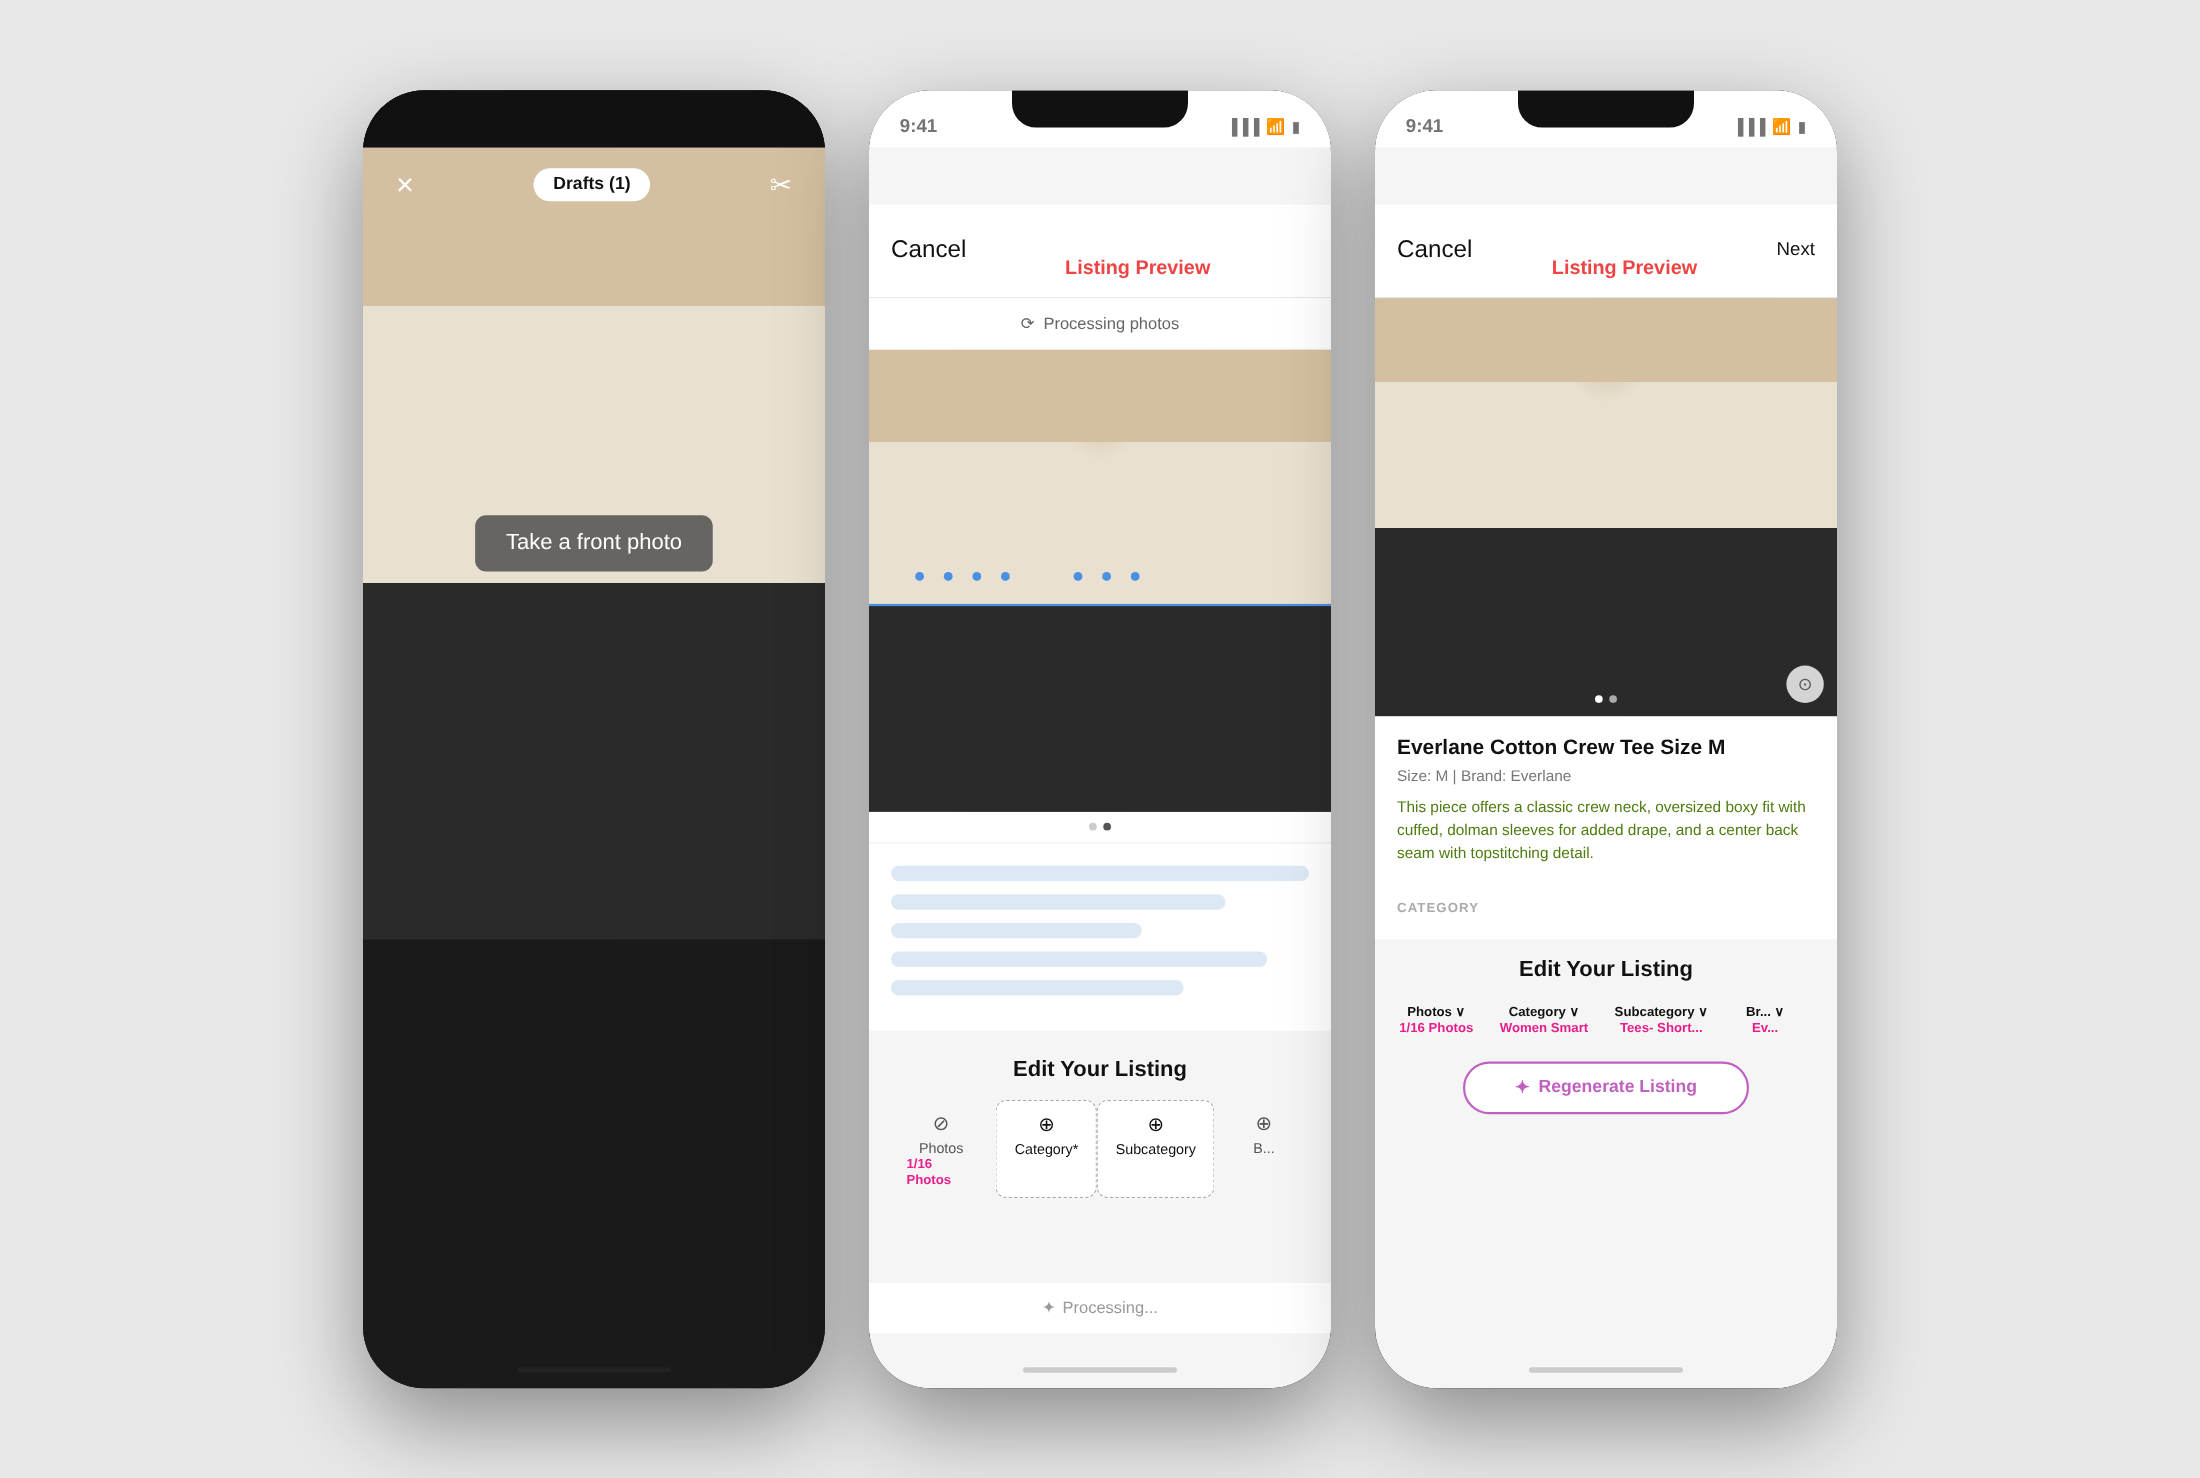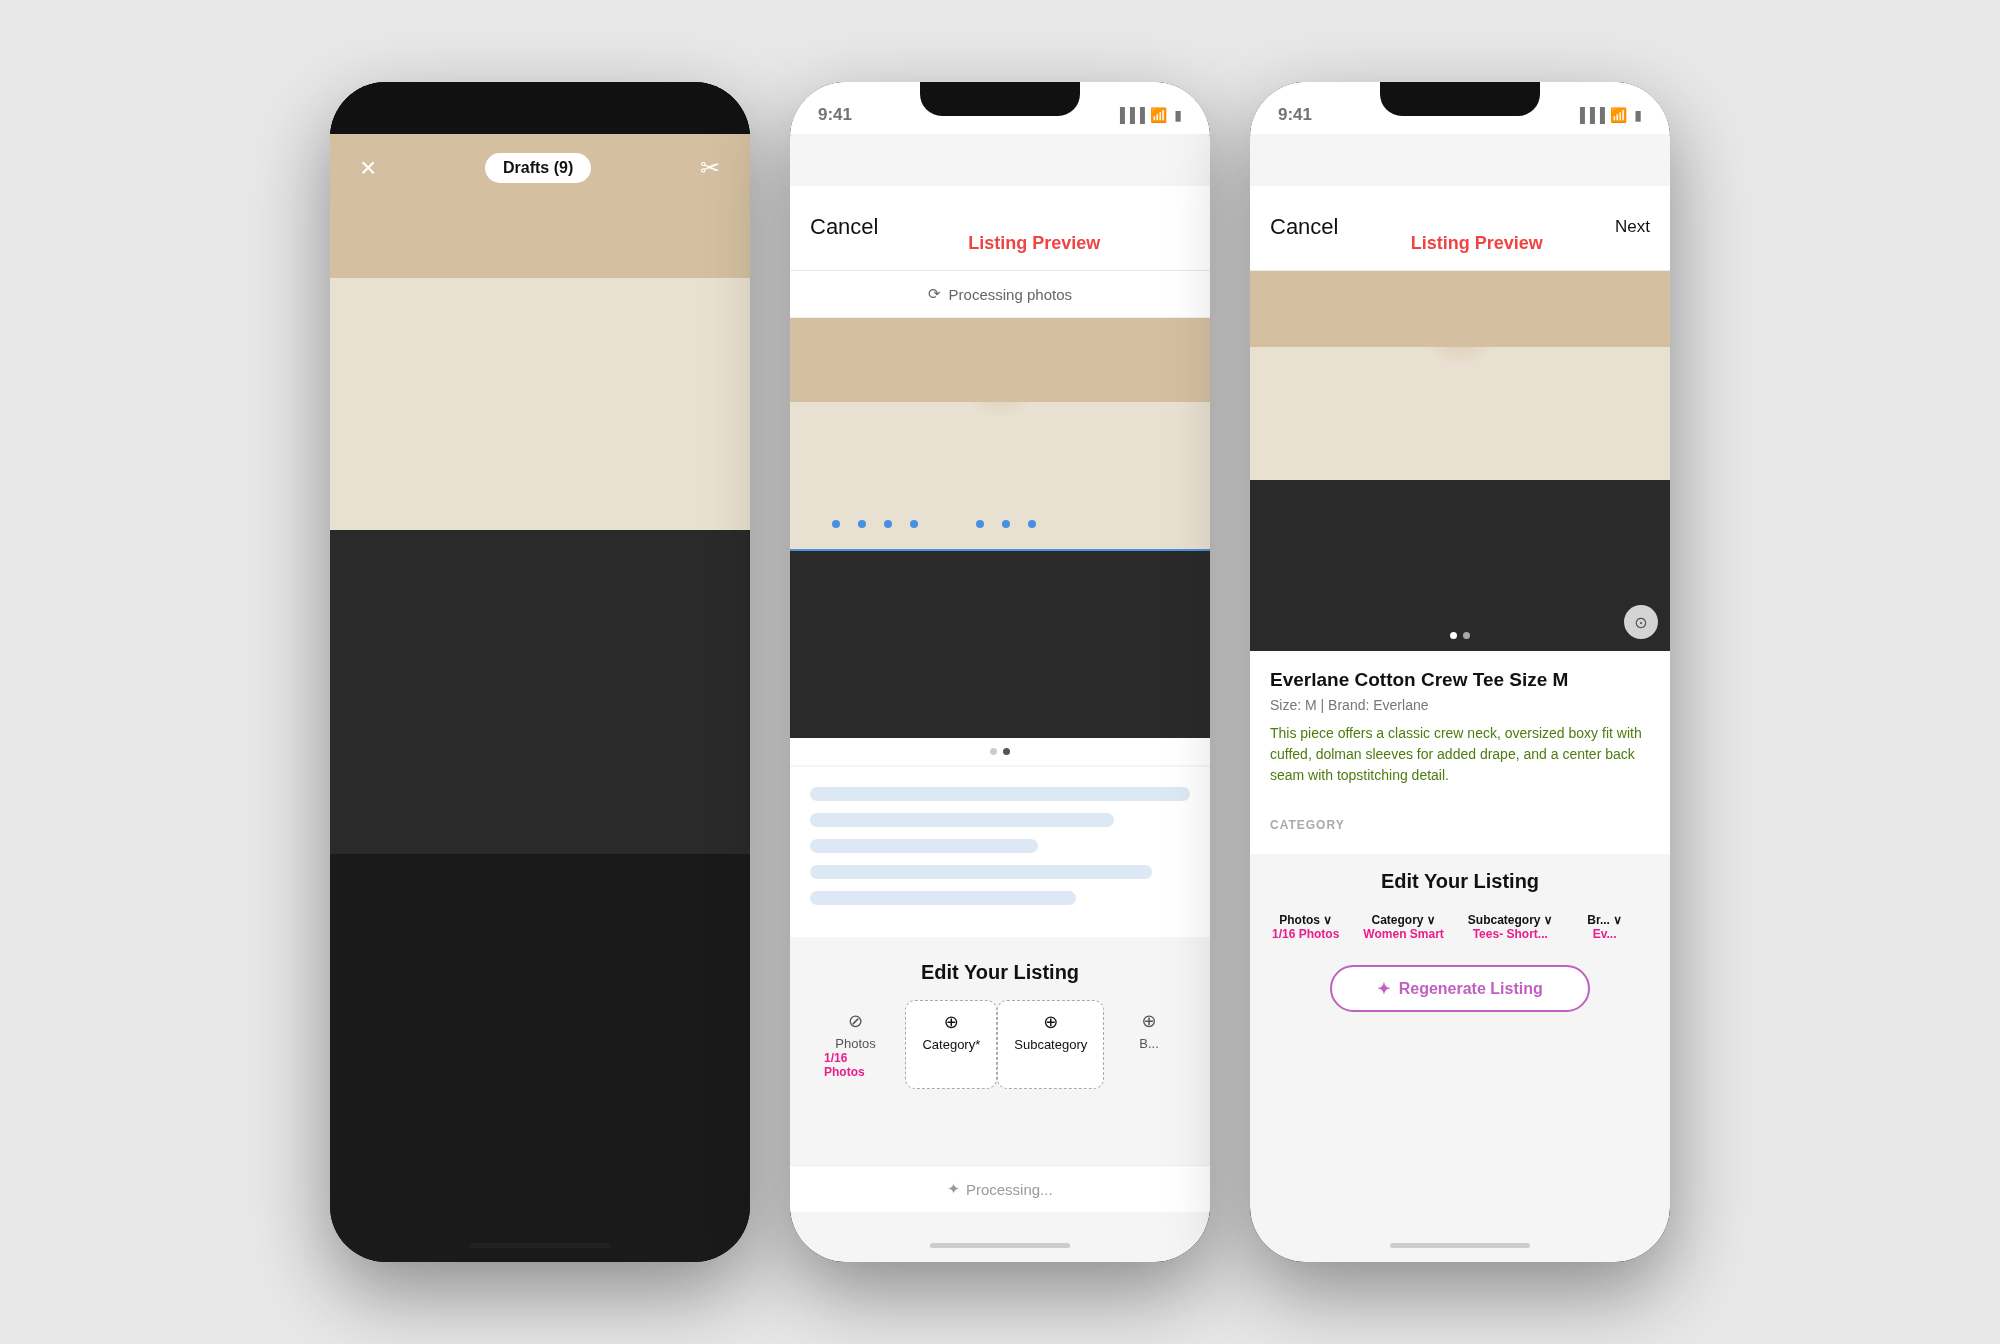--- a/index.html
+++ b/index.html
@@ -451,26 +451,27 @@
 <body>
 
 <div class="phone">
   <div class="phone-inner">
     <div class="phone1-bg"></div>
     <div class="notch"></div>
     <div class="status-bar dark"></div>
 
     <div class="camera-top-bar">
       <span class="camera-x-btn">×</span>
-      <span class="drafts-pill">Drafts (9)</span>
+      <span class="drafts-pill">Drafts (1)</span>
       <span class="camera-scissors">✂</span>
     </div>
 
     <div class="camera-photo">
       <div class="person-figure"></div>
+      <div class="camera-overlay-text">Take a front photo</div>
     </div>
 
     <div class="home-indicator"></div>
   </div>
 </div>
 
 <div class="phone" style="background:#2a2a3e;">
   <div class="phone-inner" style="background:#f5f5f5;">
     <div class="notch"></div>
 

